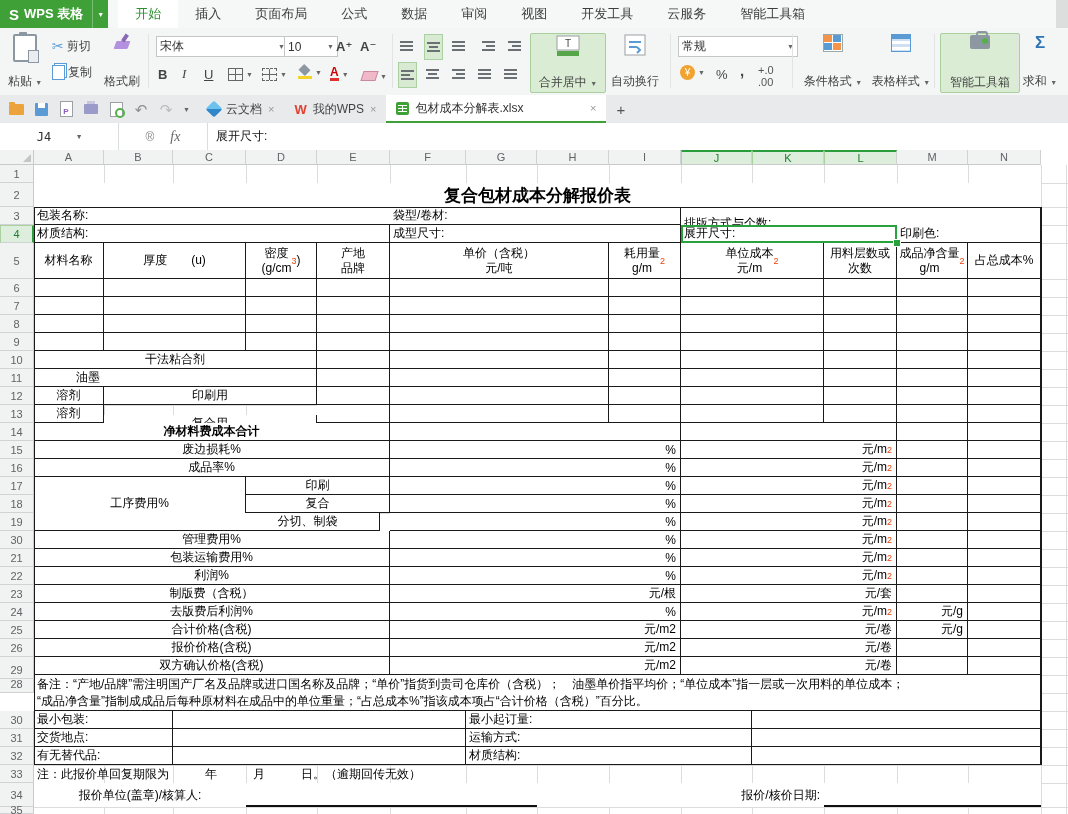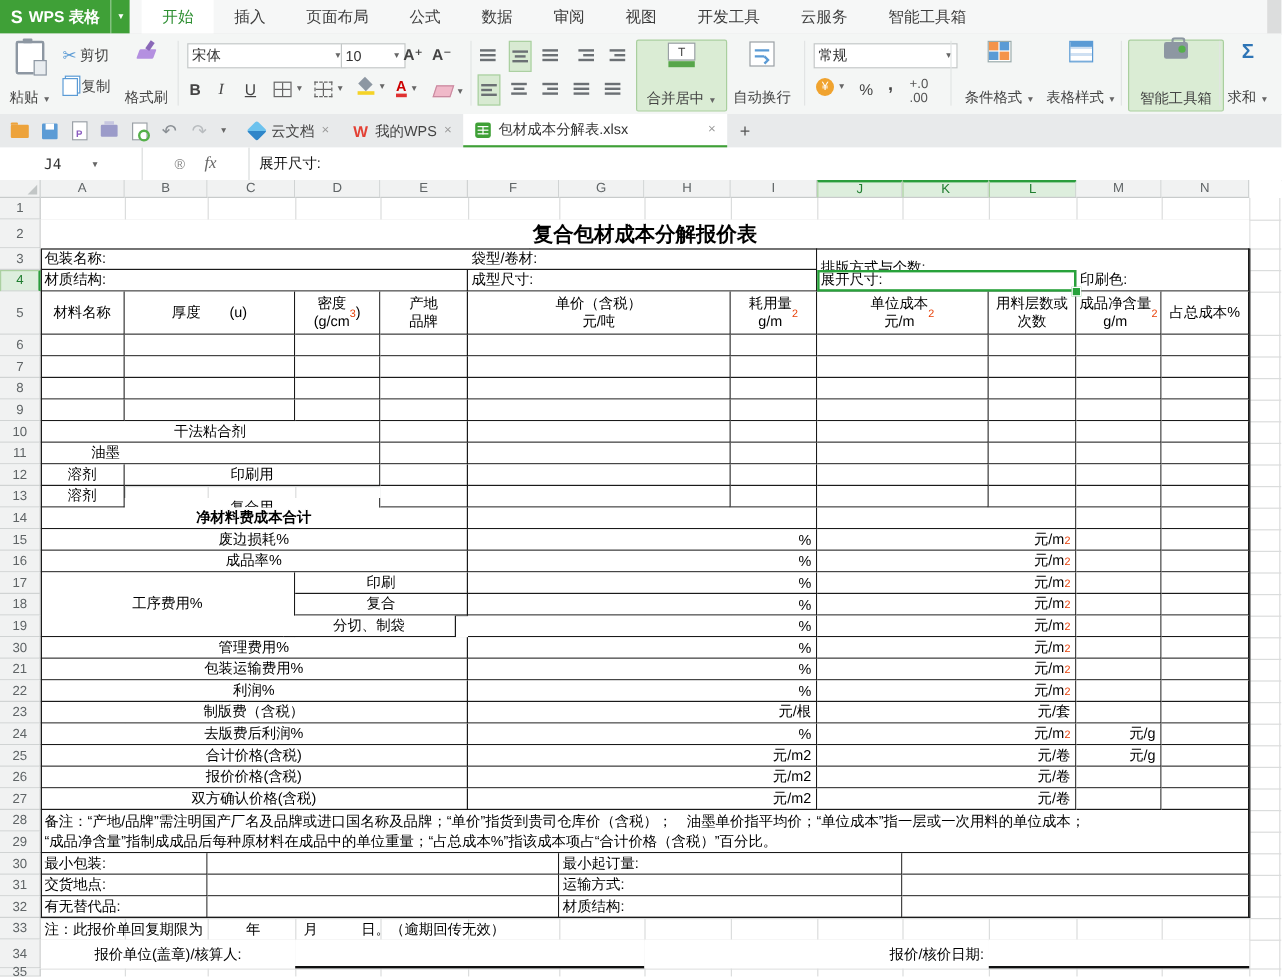--- a/index.html
+++ b/index.html
@@ -452,21 +452,21 @@
       <div class="rh" style="top: 363px; height: 18px;">19</div>
       <div class="rh" style="top: 381px; height: 18px;">30</div>
       <div class="rh" style="top: 399px; height: 18px;">21</div>
       <div class="rh" style="top: 417px; height: 18px;">22</div>
       <div class="rh" style="top: 435px; height: 18px;">23</div>
       <div class="rh" style="top: 453px; height: 18px;">24</div>
       <div class="rh" style="top: 471px; height: 18px;">25</div>
       <div class="rh" style="top: 489px; height: 18px;">26</div>
       <div class="rh" style="top: 507px; height: 18px;">27</div>
       <div class="rh" style="top: 525px; height: 18px;">28</div>
-      <div class="rh" style="top: 543px; height: 18px;">29</div>
+      <div class="rh" style="top: 511px; height: 18px;">29</div>
       <div class="rh" style="top: 561px; height: 18px;">30</div>
       <div class="rh" style="top: 579px; height: 18px;">31</div>
       <div class="rh" style="top: 597px; height: 18px;">32</div>
       <div class="rh" style="top: 615px; height: 18px;">33</div>
       <div class="rh" style="top: 633px; height: 24px;">34</div>
       <div class="rh" style="top: 657px; height: 7px;">35</div>
       <div class="tc title" style="left: 34px; top: 33px; width: 1007px; height: 24px;">复合包材成本分解报价表</div>
       <div class="tc l" style="left: 34px; top: 57px; width: 408px; height: 18px;">包装名称:</div>
       <div class="tc l" style="left: 390px; top: 57px; width: 291px; height: 18px;">袋型/卷材:</div>
       <div class="tc l" style="left: 681px; top: 57px; width: 360px; height: 34px;">排版方式与个数:</div>

